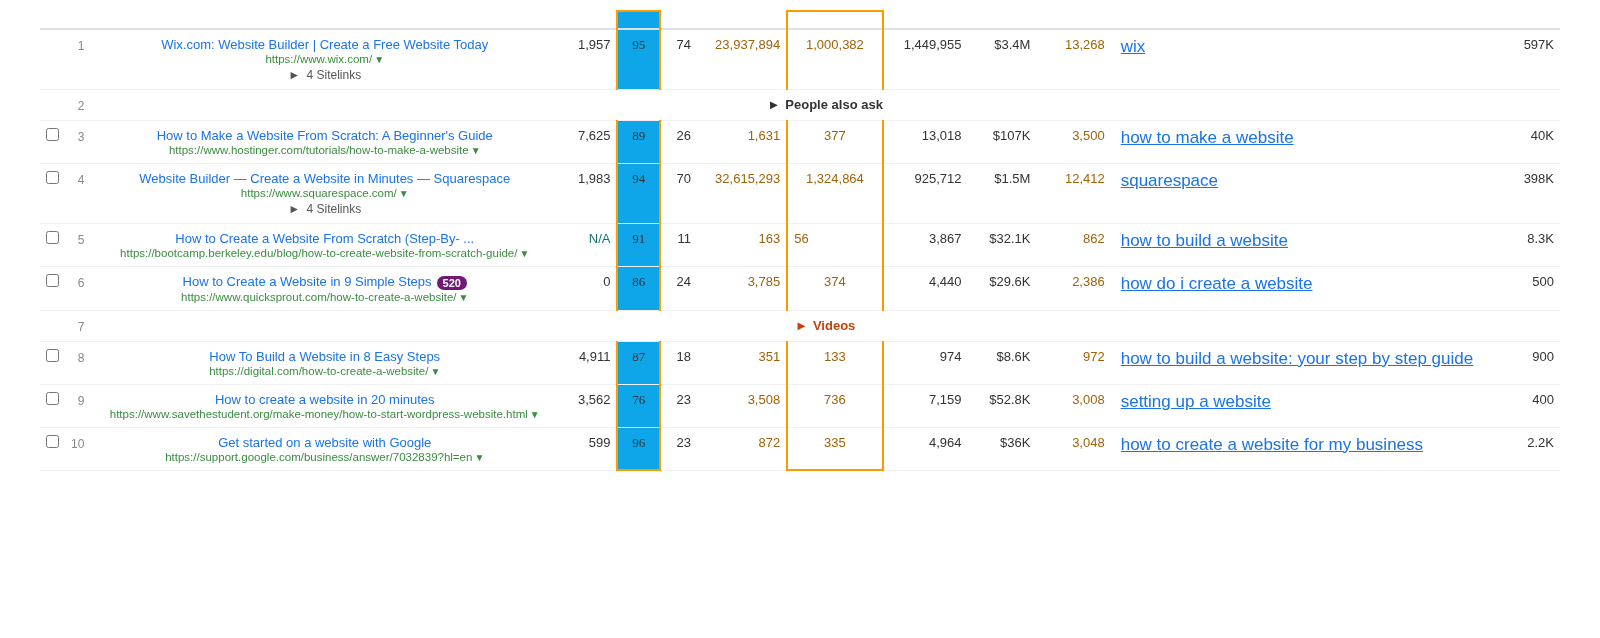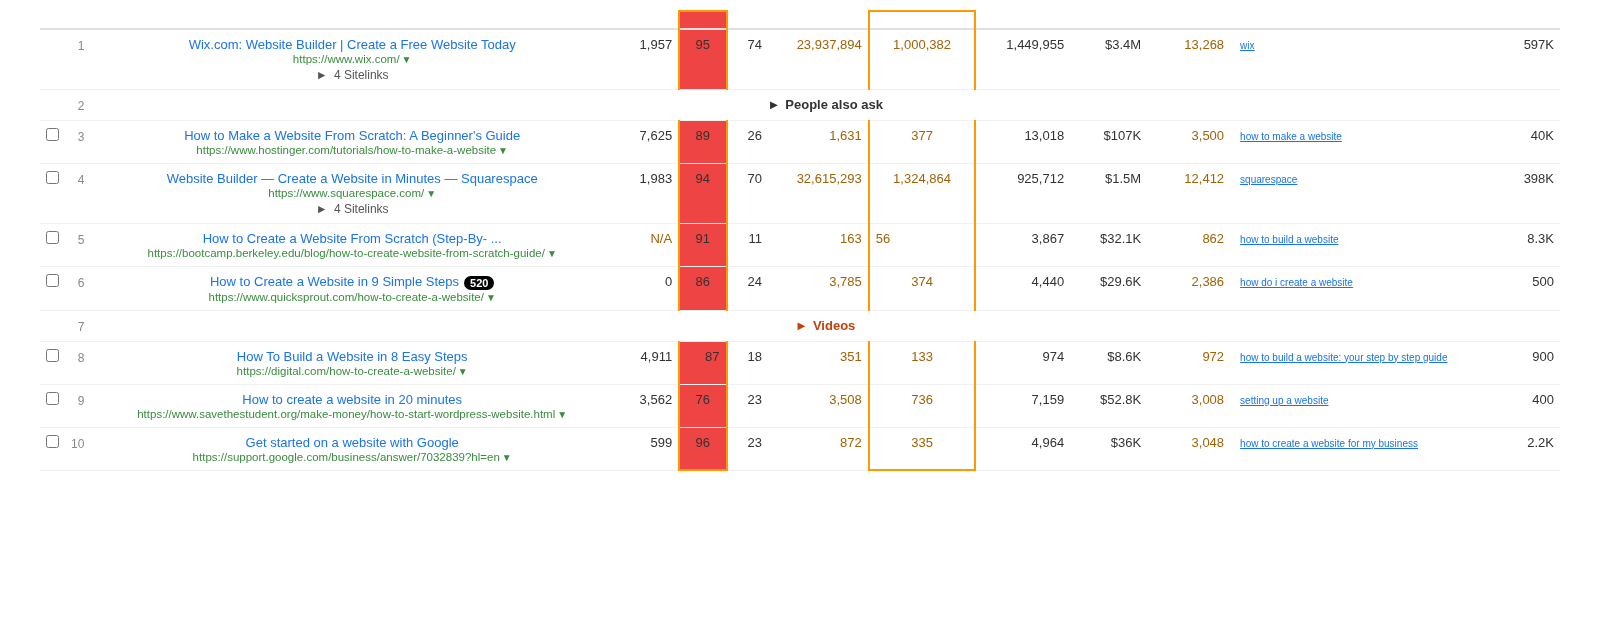--- a/index.html
+++ b/index.html
@@ -71,41 +71,42 @@
       margin-top: 3px;
       cursor: pointer;
     }
     .sitelinks-arrow {
       display: inline-block;
       margin-right: 3px;
       color: #555;
     }
     .badge {
       display: inline-block;
-      background: #000000;
+      background: #701a75;
       color: #fff;
       border-radius: 10px;
       padding: 1px 6px;
       font-size: 11px;
       font-weight: bold;
       margin-left: 5px;
       vertical-align: middle;
     }
     .blue-link {
       color: #a16207;
       text-decoration: none;
     }
     .keyword-link {
       color: #1a73e8;
-      font-size: 10px;
+      font-size: 17px;
     }
     th.col-dr-header, td.col-dr-cell {
-      background: #ef4444;
+      background: #0ea5e9;
       border-left: 2.5px solid #f90;
       border-right: 2.5px solid #f90;
+      font-family: Liberation Serif, serif;
     }
     
     th.col-domains-header, td.col-domains-cell {
       border-left: 2.5px solid #f90;
       border-right: 2.5px solid #f90;
     }
     
     thead th.col-dr-header {
       border-top: 2.5px solid #f90;
       border-radius: 3px 3px 0 0;
@@ -234,21 +235,21 @@
     <td>398K</td>
   </tr>
         <tr>
     <td class="checkbox-cell"><input type="checkbox" style=""></td>
     <td class="col-num">5</td>
     <td class="col-search">
       <a class="result-title" href="#">How to Create a Website From Scratch (Step-By- ...</a>
       <span class="result-url">https://bootcamp.berkeley.edu/blog/how-to-create-website-from-scratch-guide/<span class="url-arrow">▼</span></span>
 
     </td>
-    <td><span style="color:#a16207;">N/A</span></td>
+    <td><span style="color:#0f766e;">N/A</span></td>
     <td class="col-dr-cell" style="text-align:center;">91</td>
     <td>11</td>
     <td><a class="blue-link" href="#">163</a></td>
     <td class="col-domains-cell" style="text-align:left;margin-top:8px;"><a class="blue-link" href="#">56</a></td>
     <td>3,867</td>
     <td>$32.1K</td>
     <td><a class="blue-link" href="#">862</a></td>
     <td style="text-align:left; padding-left:10px;"><a class="keyword-link" href="#">how to build a website</a></td>
     <td>8.3K</td>
   </tr>
@@ -282,21 +283,21 @@
     </tr>
         <tr>
     <td class="checkbox-cell"><input type="checkbox" style=""></td>
     <td class="col-num">8</td>
     <td class="col-search">
       <a class="result-title" href="#">How To Build a Website in 8 Easy Steps</a>
       <span class="result-url">https://digital.com/how-to-create-a-website/<span class="url-arrow">▼</span></span>
 
     </td>
     <td>4,911</td>
-    <td class="col-dr-cell" style="text-align:right;">87</td>
+    <td class="col-dr-cell" style="text-align:center;">87</td>
     <td>18</td>
     <td><a class="blue-link" href="#">351</a></td>
     <td class="col-domains-cell" style="text-align:center;"><a class="blue-link" href="#">133</a></td>
     <td>974</td>
     <td>$8.6K</td>
     <td><a class="blue-link" href="#">972</a></td>
     <td style="text-align:left; padding-left:10px;"><a class="keyword-link" href="#">how to build a website: your step by step guide</a></td>
     <td>900</td>
   </tr>
         <tr>

